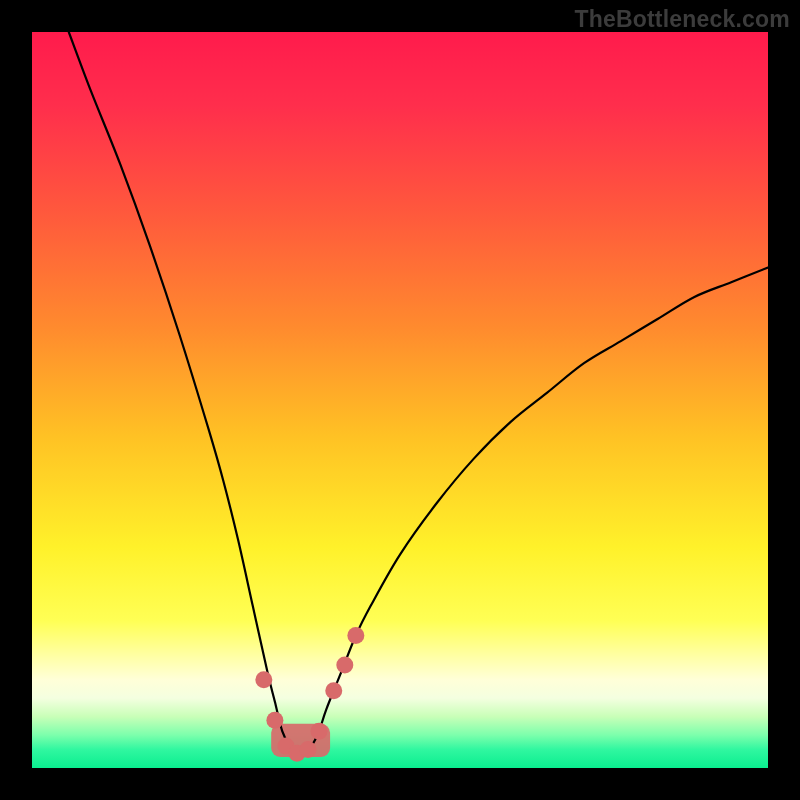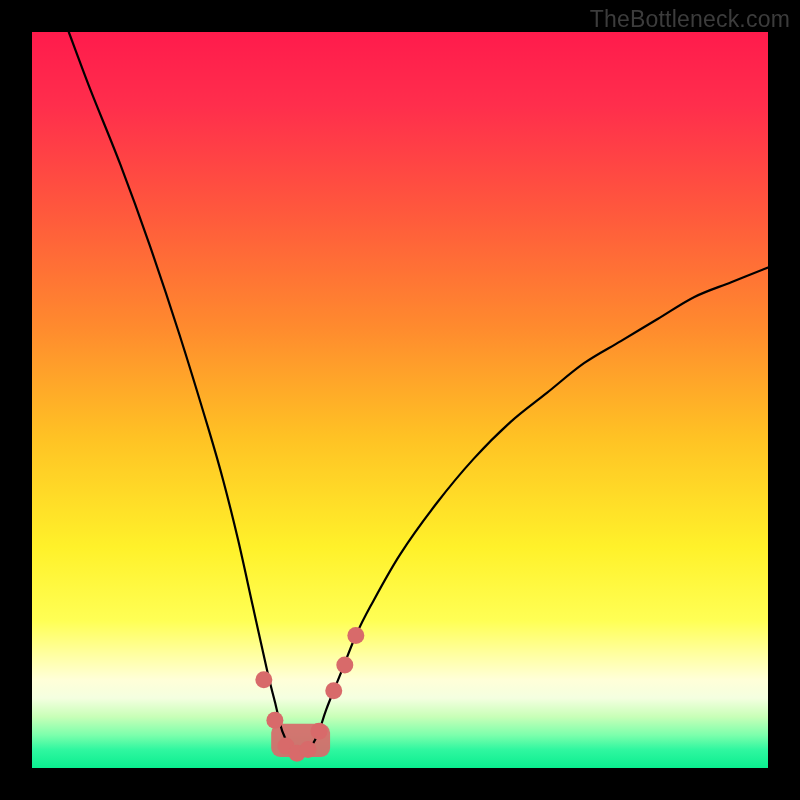--- a/index.html
+++ b/index.html
@@ -27,21 +27,21 @@
     height: 736px;
     overflow: hidden;
   }
   
   .watermark {
     position: absolute;
     top: 6px;
     right: 10px;
     color: #5c5c5c;
     font-size: 23px;
-    font-weight: 400;
+    font-weight: 700;
     letter-spacing: 0.2px;
     opacity: 0.65;
     z-index: 50;
   }
   
   .gradient-bg {
     position: absolute;
     inset: 0;
   }
   

